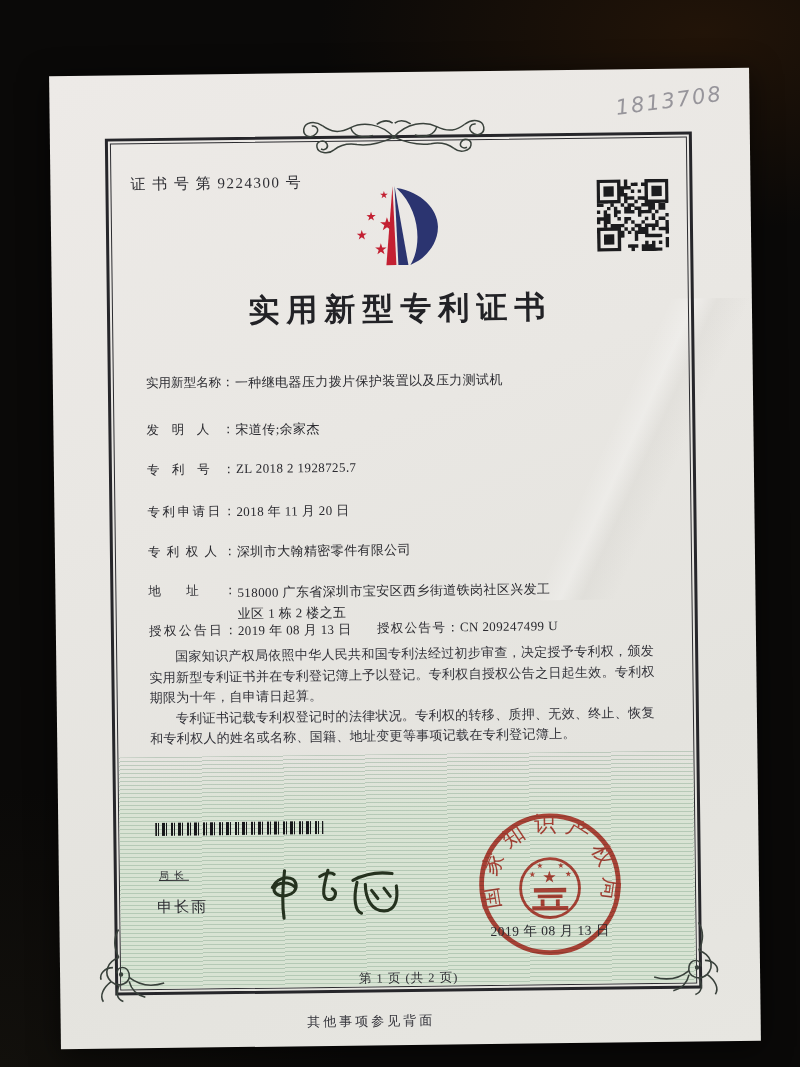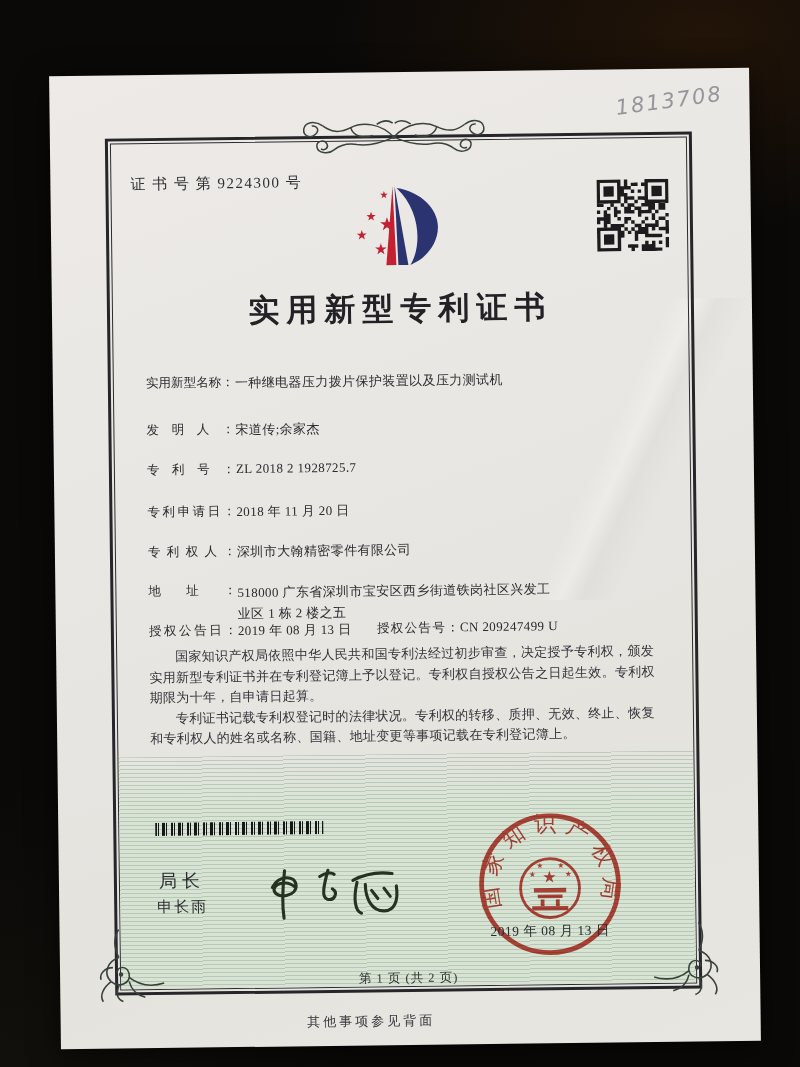--- a/index.html
+++ b/index.html
@@ -72,21 +72,21 @@
   }
   .paras p{margin:0; text-indent:2em;}
   .barcode{
     position:absolute; left:97px; top:748px; width:168px; height:13px;
     background:repeating-linear-gradient(90deg,
       #17171a 0 2px, transparent 2px 3px,
       #17171a 3px 4px, transparent 4px 7px,
       #17171a 7px 10px, transparent 10px 11px,
       #17171a 11px 12px, transparent 12px 16px);
   }
-  .signer-title{position:absolute; left:100px; top:794px; font-size:18px; letter-spacing:5px; color:#2b2b30;}
+  .signer-title{position:absolute; left:100px; top:794px; font-size:10px; letter-spacing:5px; color:#2b2b30;text-decoration:underline;}
   .signer-name{position:absolute; left:98px; top:823px; font-size:15px; letter-spacing:2px; color:#2b2b30;text-align:center;}
   .signature{position:absolute; left:203px; top:790px; width:155px; height:60px;}
   .seal{
     position:absolute; left:415px; top:738px; width:152px; height:152px;
     mix-blend-mode:multiply; opacity:.92;
   }
   .seal-date{position:absolute; left:431px; top:852px; font-size:13.5px; color:#2b2b30; letter-spacing:.5px;}
   .page-note{
     position:absolute; left:55px; top:898px; width:587px;
     text-align:center; font-size:12.5px; letter-spacing:1px; color:#2e2e33;

